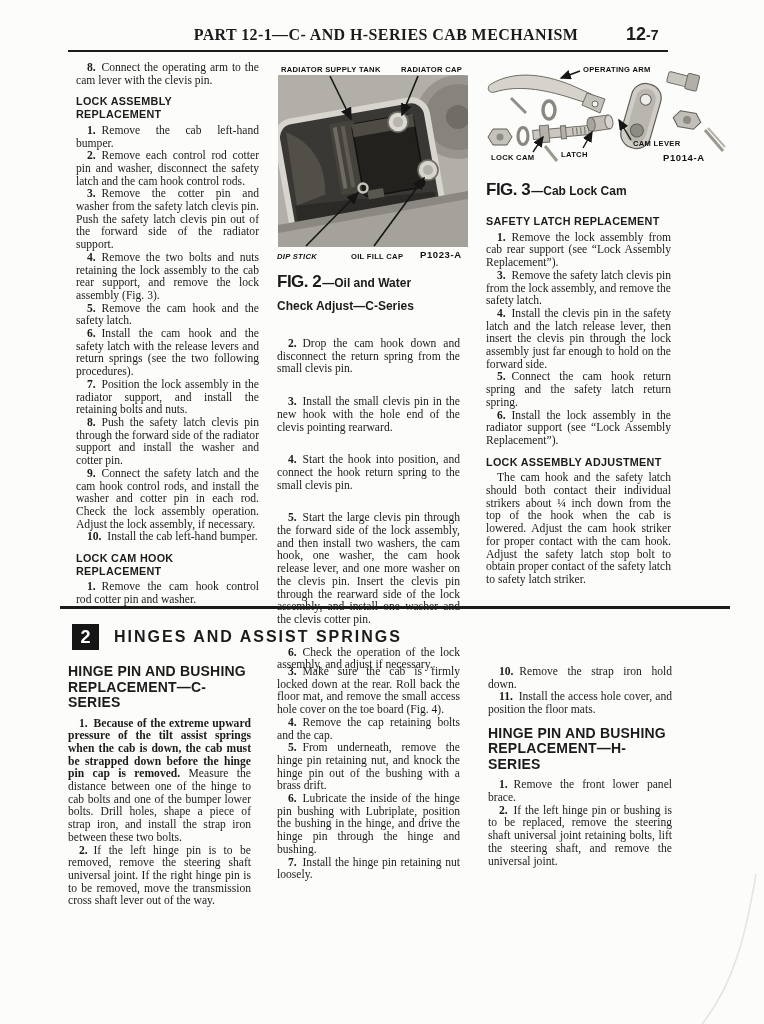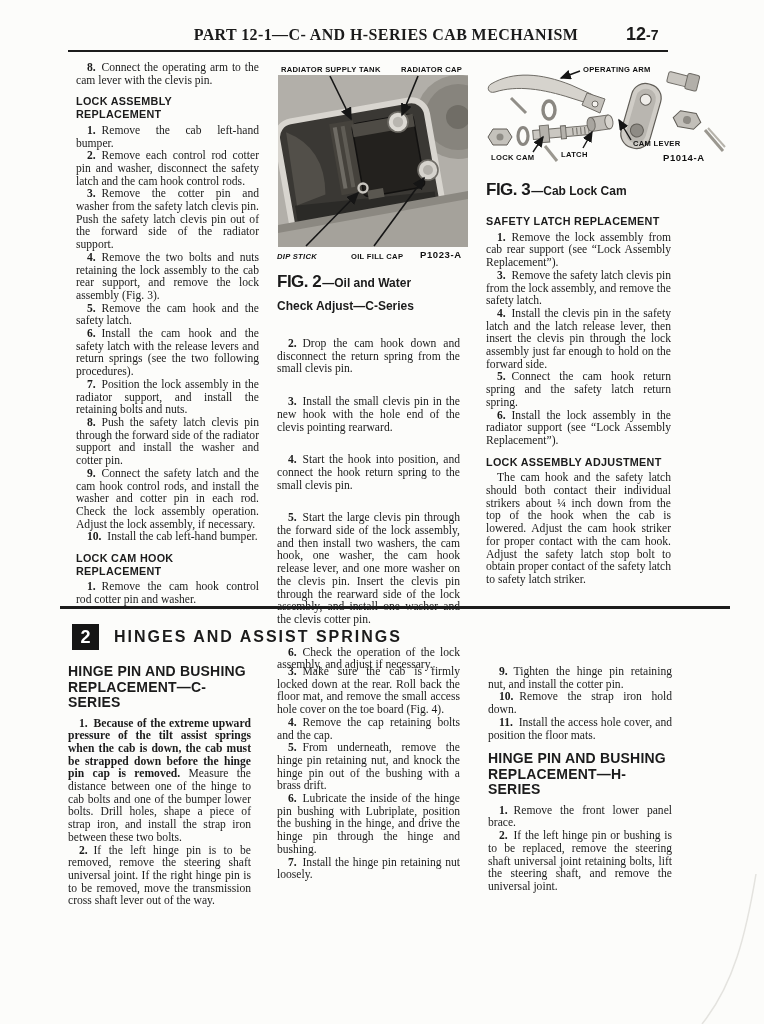--- a/index.html
+++ b/index.html
@@ -264,21 +264,20 @@
         <p class="step"><b>3.</b> Make sure the cab is firmly locked down at the rear. Roll back the floor mat, and remove the small access hole cover on the toe board (Fig. 4).</p>
         <p class="step"><b>4.</b> Remove the cap retaining bolts and the cap.</p>
         <p class="step"><b>5.</b> From underneath, remove the hinge pin retaining nut, and knock the hinge pin out of the bushing with a brass drift.</p>
         <p class="step"><b>6.</b> Lubricate the inside of the hinge pin bushing with Lubriplate, position the bushing in the hinge, and drive the hinge pin through the hinge and bushing.</p>
         <p class="step"><b>7.</b> Install the hinge pin retaining nut loosely.</p>
       </div>
   </div>
 
   <div class="col" style="top:666px; left:488px; width:184px;">
     <div>
-        <p class="step"><b>9.</b> Tighten the hinge pin retaining nut, and install the cotter pin.</p>
         <p class="step"><b>10.</b> Remove the strap iron hold down.</p>
         <p class="step"><b>11.</b> Install the access hole cover, and position the floor mats.</p>
       </div>
     <h3 class="colhead mid">HINGE PIN AND BUSHING REPLACEMENT—H-SERIES</h3>
     <div>
         <p class="step"><b>1.</b> Remove the front lower panel brace.</p>
         <p class="step"><b>2.</b> If the left hinge pin or bushing is to be replaced, remove the steering shaft universal joint retaining bolts, lift the steering shaft, and remove the universal joint.</p>
       </div>
   </div>
 

